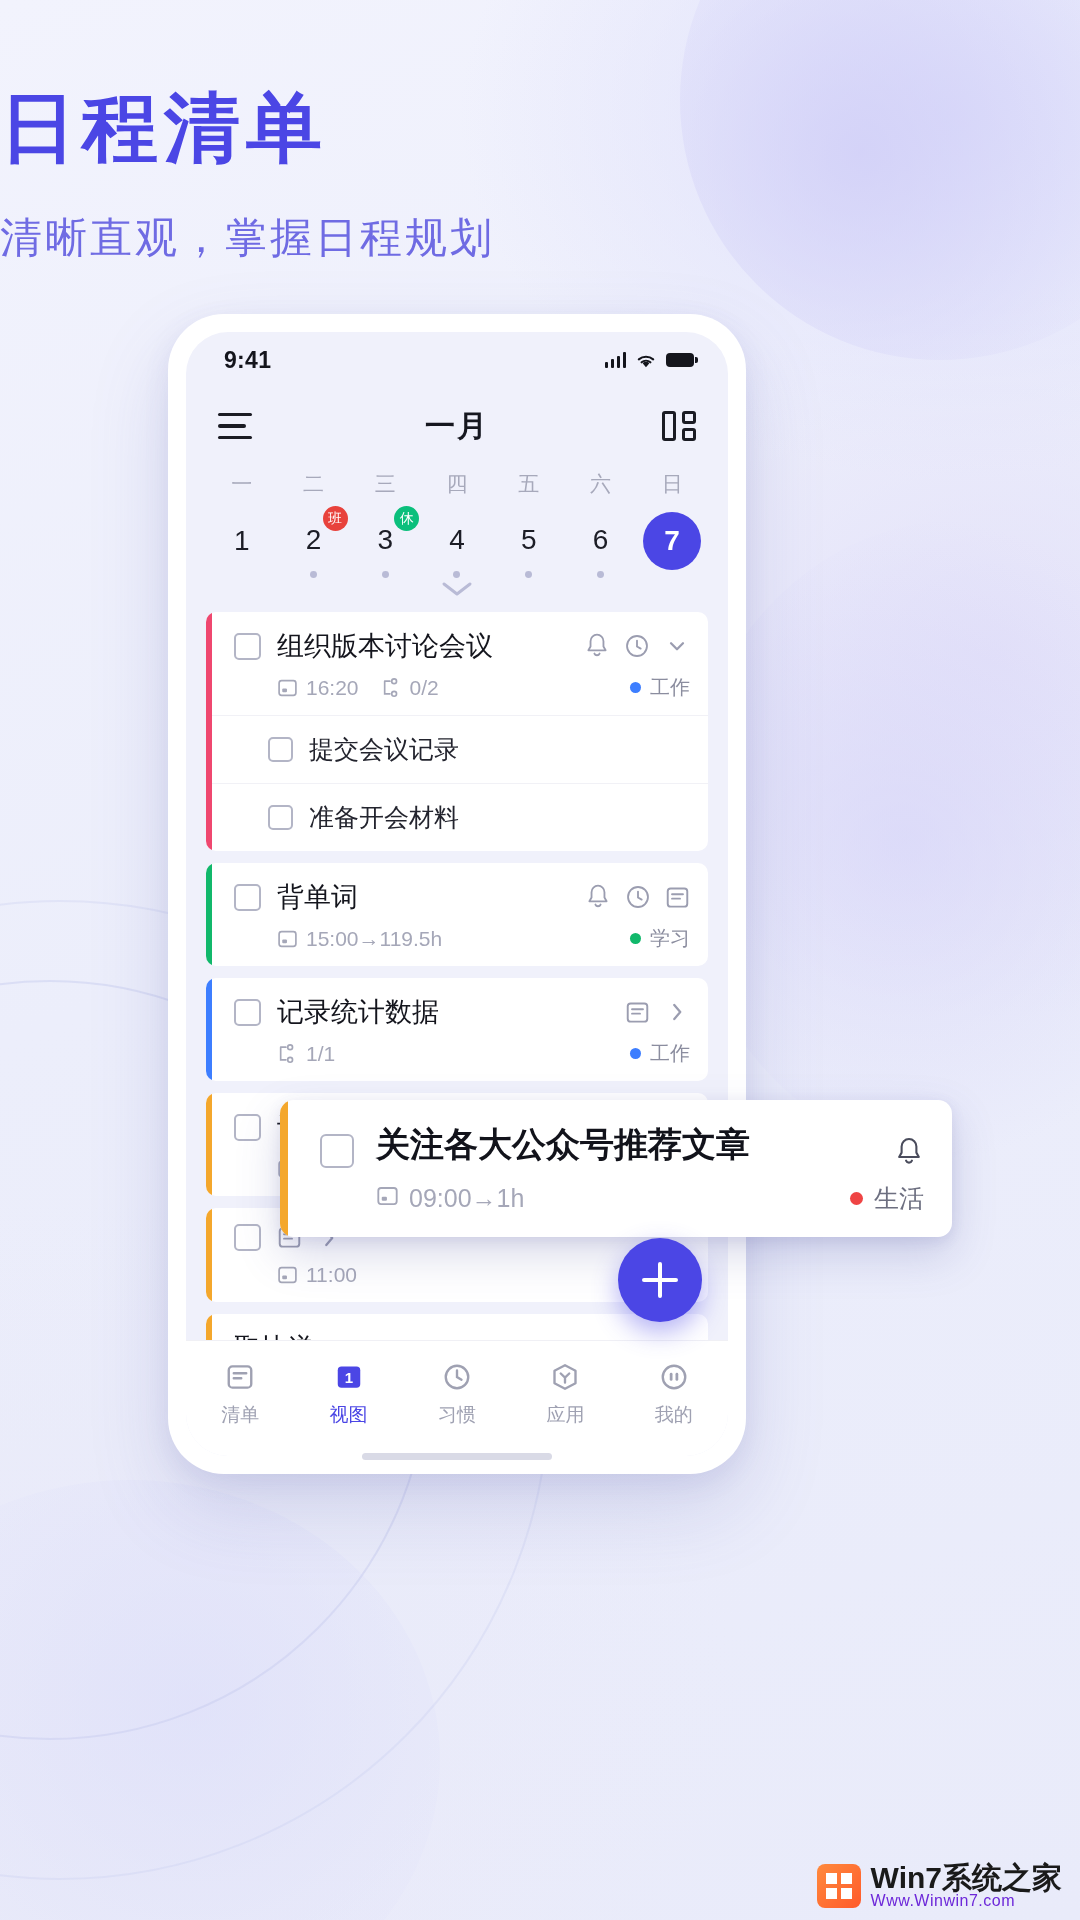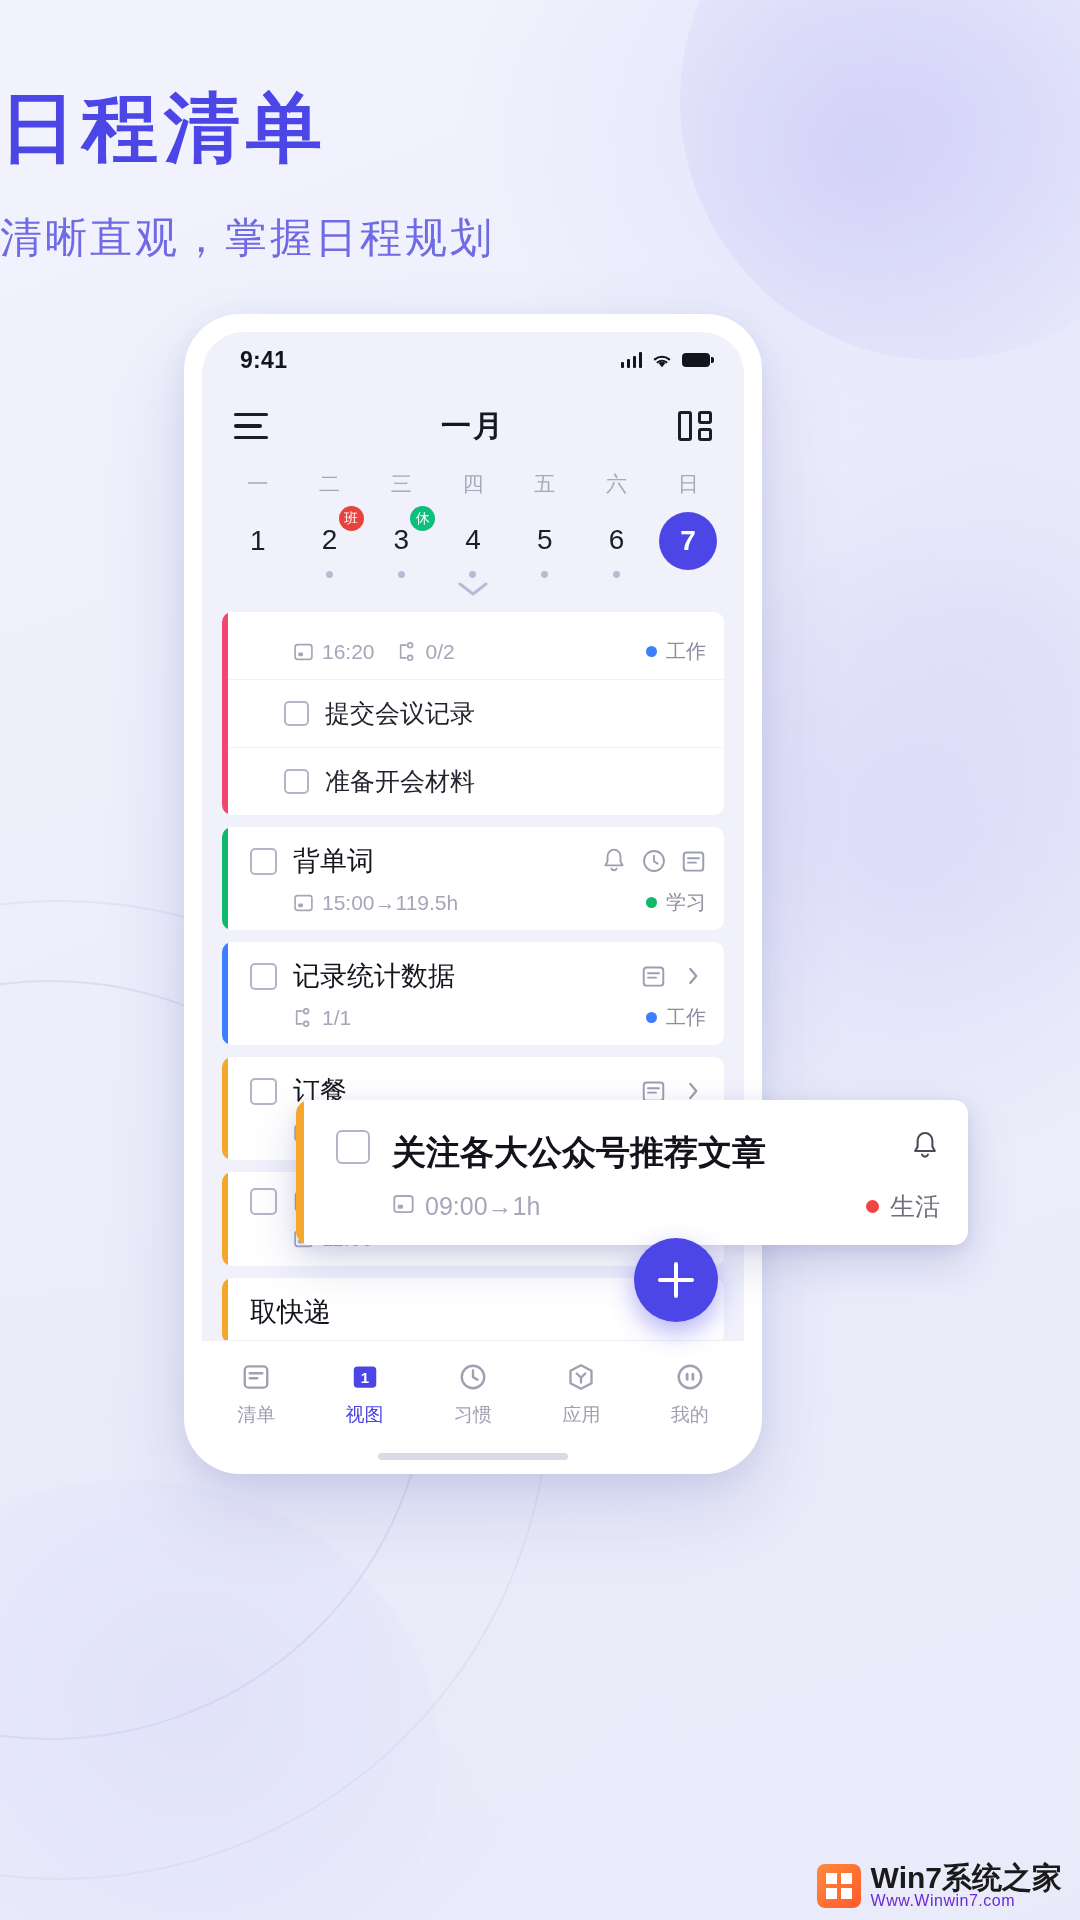--- a/index.html
+++ b/index.html
@@ -36,21 +36,21 @@
   #title-text {
     font-size:76px; font-weight:700; color:#4b46e5; letter-spacing:6px;
     line-height:1.1;
   }
   #subtitle-text {
     margin-top:40px; font-size:42px; font-weight:500; color:#6f6be3; letter-spacing:3px;
   }
 
   
   #phone {
-    position:absolute; left:184px; top:314px; width:578px; height:1160px;
+    position:absolute; left:168px; top:314px; width:578px; height:1160px;
     background:#ffffff; border-radius:56px;
     box-shadow:0 34px 80px rgba(90,92,170,.18), 0 8px 26px rgba(90,92,170,.10);
   }
   #phone-screen {
     position:absolute; left:18px; top:18px; width:542px; height:1124px;
     background:#f0f1fb; border-radius:42px; overflow:hidden;
     display:flex; flex-direction:column;
   }
 
   
@@ -130,21 +130,21 @@
 
   
   #float-card {
     position:absolute; left:112px; top:786px; width:672px;
     background:#fff; border-radius:14px; overflow:hidden;
     box-shadow:0 18px 44px rgba(82,85,160,.22), 0 4px 14px rgba(82,85,160,.12);
     z-index:40;
   }
   #float-card .accent { width:8px; background:#f4a72c; }
   #float-card .fc-body { padding:22px 28px 22px 40px; }
-  #float-card .fc-row1 { display:flex; align-items:flex-start; gap:22px;margin-top:8px; }
+  #float-card .fc-row1 { display:flex; align-items:flex-end; gap:22px; }
   #float-card .fc-cbox { width:34px; height:34px; border:2.6px solid #b3b5c6;
     border-radius:6px; flex:none; }
   #float-card .fc-title { font-size:34px; color:#12131b; font-weight:600; flex:1 1 auto; }
   #float-card .fc-row2 { display:flex; align-items:center; margin-top:14px; padding-left:56px; }
   #float-card .fc-meta { display:flex; align-items:flex-start; gap:10px; font-size:25px; color:#a5a7b8; }
   #float-card .fc-tag { margin-left:auto; display:flex; align-items:center; gap:11px;
     font-size:25px; color:#6d6f80; }
   #float-card .fc-tag .dot { width:13px; height:13px; border-radius:50%; background:#ef4444; }
 
   
@@ -277,20 +277,43 @@
         <svg width="34" height="18" viewBox="0 0 34 18">
           <path d="M4 4 17 14 30 4" stroke="#b9bbd6" stroke-width="3" fill="none" stroke-linecap="round" stroke-linejoin="round"></path>
         </svg>
       </div>
     </div>
 
     <div id="task-list">
         <div class="task-group">
           <div class="accent" style="background:#ef476f"></div>
           <div class="task-main">
+            <div class="task-row-1">
+              <span class="cbox"></span>
+              <span class="task-title">组织版本讨论会议</span>
+              <span class="row-icons">
+                <span>
+                  <svg width="26" height="28" viewBox="0 0 24 26">
+                    <path d="M12 2.5a6 6 0 0 1 6 6v5l2 3.5H4l2-3.5v-5a6 6 0 0 1 6-6Z" stroke="#9b9db0" stroke-width="1.7" fill="none" stroke-linejoin="round"></path>
+                    <path d="M9.6 20a2.6 2.6 0 0 0 4.8 0" stroke="#9b9db0" stroke-width="1.7" fill="none" stroke-linecap="round"></path>
+                  </svg>
+                </span>
+                <span>
+                  <svg width="26" height="26" viewBox="0 0 24 24">
+                    <circle cx="12" cy="12" r="9.2" stroke="#9b9db0" stroke-width="1.7" fill="none"></circle>
+                    <path d="M12 7v5.4l3.4 2" stroke="#9b9db0" stroke-width="1.7" fill="none" stroke-linecap="round"></path>
+                  </svg>
+                </span>
+                <span>
+                  <svg width="26" height="26" viewBox="0 0 24 24">
+                    <path d="M6.5 9.5 12 15l5.5-5.5" stroke="#9b9db0" stroke-width="2.1" fill="none" stroke-linecap="round" stroke-linejoin="round"></path>
+                  </svg>
+                </span>
+              </span>
+            </div>
             <div class="task-row-2">
               <span class="meta">
                 <span>
                   <svg width="21" height="21" viewBox="0 0 20 20">
                     <rect x="2" y="3.5" width="16" height="14" rx="2.4" stroke="#a5a7b8" stroke-width="1.6" fill="none"></rect>
                     <rect x="5" y="11" width="4.5" height="3.6" rx="1" fill="#a5a7b8"></rect>
                   </svg>
                 </span>
                 <span>16:20</span>
               </span>

